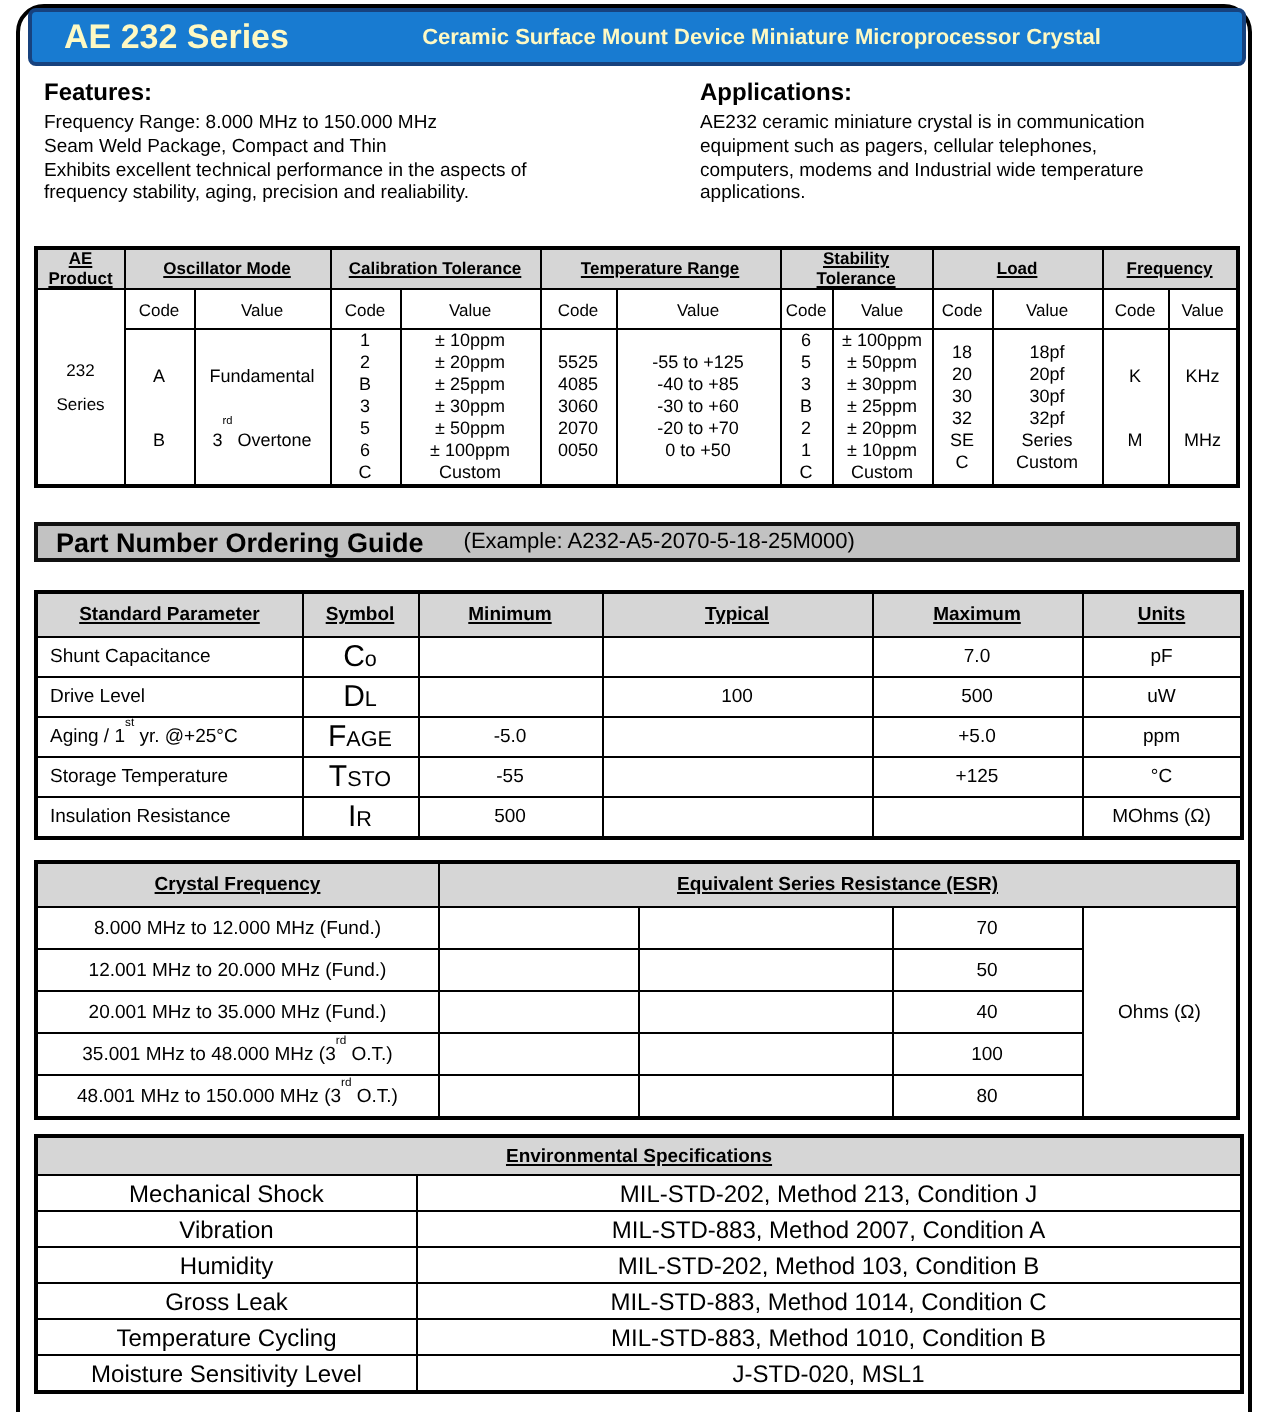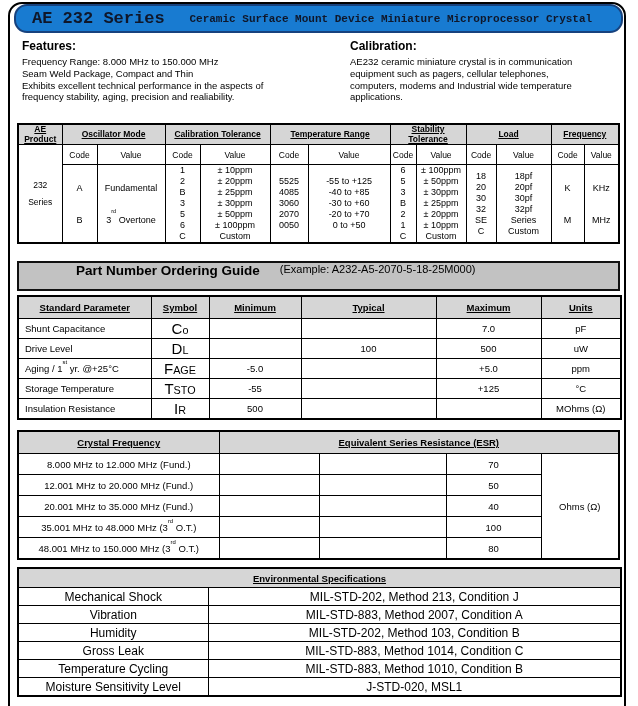--- a/index.html
+++ b/index.html
@@ -16,25 +16,24 @@
     position: absolute; left: 8px; top: 2px; width: 618px; height: 730px;
     border: 2px solid #000; border-radius: 14px;
     box-sizing: border-box;
   }
 
   
   .banner {
     position: absolute; left: 14px; top: 4px; width: 609px; height: 29px;
     background: var(--banner-blue, #187bd1);
     border: 2px solid var(--banner-border, #17427e);
-    border-radius: 13px;
+    border-radius: 4px;
     box-sizing: border-box;
     display: flex; align-items: center;
-    color: #0f172a;
-    font-family: Liberation Mono, monospace;
+    color: #fef9c3;
   }
   .banner-title { font-size: 17px; font-weight: bold; margin-left: 16px; white-space: nowrap; }
   .banner-subtitle { flex: 1; text-align: center; font-size: 11px; font-weight: bold; white-space: nowrap; padding-right: 4px; }
 
   
   .features { position: absolute; left: 22px; top: 39px; width: 322px; }
   .applications { position: absolute; left: 350px; top: 39px; width: 272px; }
   .sec-heading { font-size: 12px; font-weight: bold; margin-bottom: 3px; }
   .sec-body { font-size: 9.5px; line-height: 11.8px; }
 
@@ -57,25 +56,25 @@
   
   .otable { left: 17px; top: 123px; width: 601px; }
   .otable th { font-size: 8.5px; line-height: 9.5px; height: 19px; }
   .otable .subrow td { font-size: 8.5px; height: 19px; }
   .otable .prodcell { font-weight: normal; font-size: 9px; line-height: 17px; }
   .otable .bodyrow td { height: 76px; font-size: 9px; line-height: 11px; }
   .otable .bodyrow td.sparse { line-height: 16px; }
 
   
   .png-banner {
-    position: absolute; left: 17px; top: 261px; width: 603px; height: 30px;
+    position: absolute; left: 17px; top: 261px; width: 603px; height: 20px;
     background: var(--guide-gray, #c2c2c2);
     border: 2px solid #111;
     box-sizing: border-box;
-    display: flex; align-items: flex-start; padding-left: 48px;
+    display: flex; align-items: center;
   }
   .png-title { font-size: 13.5px; font-weight: bold; margin-left: 9px; white-space: nowrap; }
   .png-example { font-size: 11px; font-weight: normal; margin-left: 20px; white-space: nowrap; }
 
   
   .stable { left: 17px; top: 295px; width: 603px; padding-left: 39px; }
   .stable th { font-size: 9.5px; height: 21px; }
   .stable td { font-size: 9.5px; height: 19px; }
   .stable td.left { text-align: left; padding-left: 6px; }
   .stable td.sym { font-size: 15px; }
@@ -104,21 +103,21 @@
     <span class="banner-title">AE 232 Series</span>
     <span class="banner-subtitle">Ceramic Surface Mount Device Miniature Microprocessor Crystal</span>
   </header>
 
   <section class="features">
     <div class="sec-heading">Features:</div>
     <div class="sec-body">Frequency Range: 8.000 MHz to 150.000 MHz<br>Seam Weld Package, Compact and Thin<br>Exhibits excellent technical performance in the aspects of<br>frequency stability, aging, precision and realiability.</div>
   </section>
 
   <section class="applications">
-    <div class="sec-heading">Calibration:</div>
+    <div class="sec-heading">Applications:</div>
     <div class="sec-body">AE232 ceramic miniature crystal is in communication<br>equipment such as pagers, cellular telephones,<br>computers, modems and Industrial wide temperature<br>applications.</div>
   </section>
 
   <table class="dtable otable">
     <colgroup>
       <col style="width:44px">
         <col style="width:35px">
         <col style="width:68px">
       <col style="width:35px">
         <col style="width:70px">

